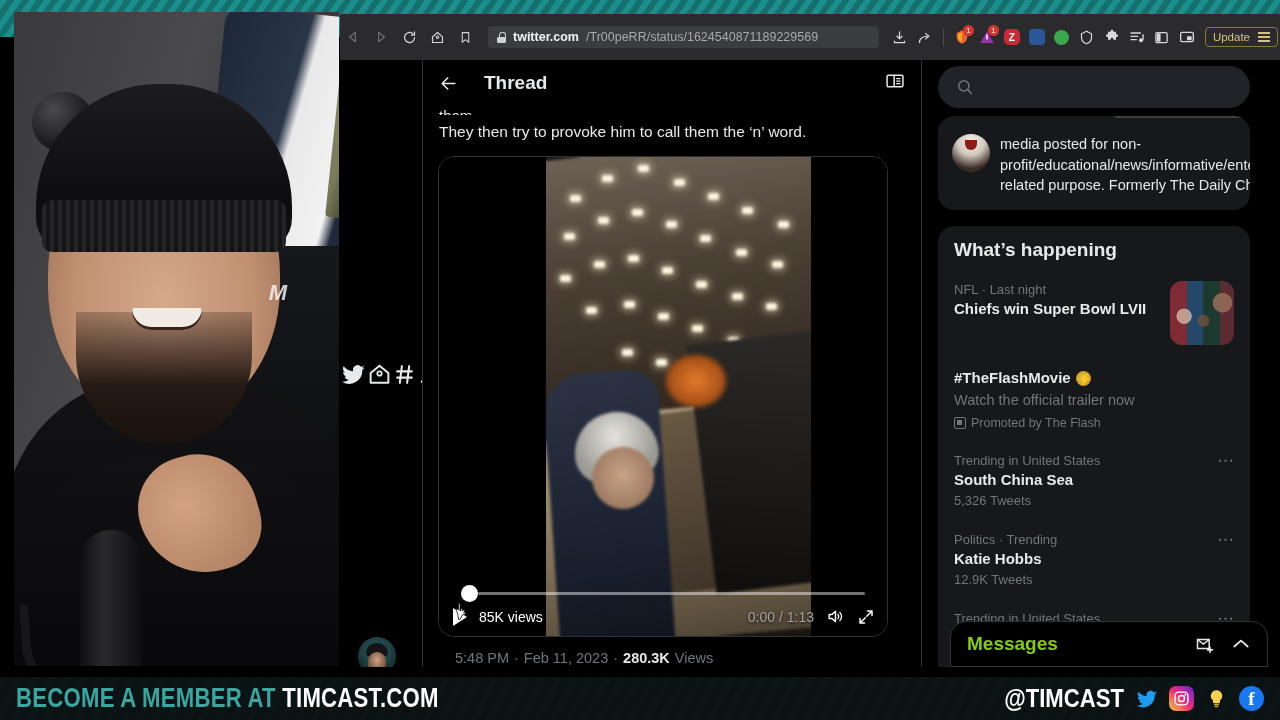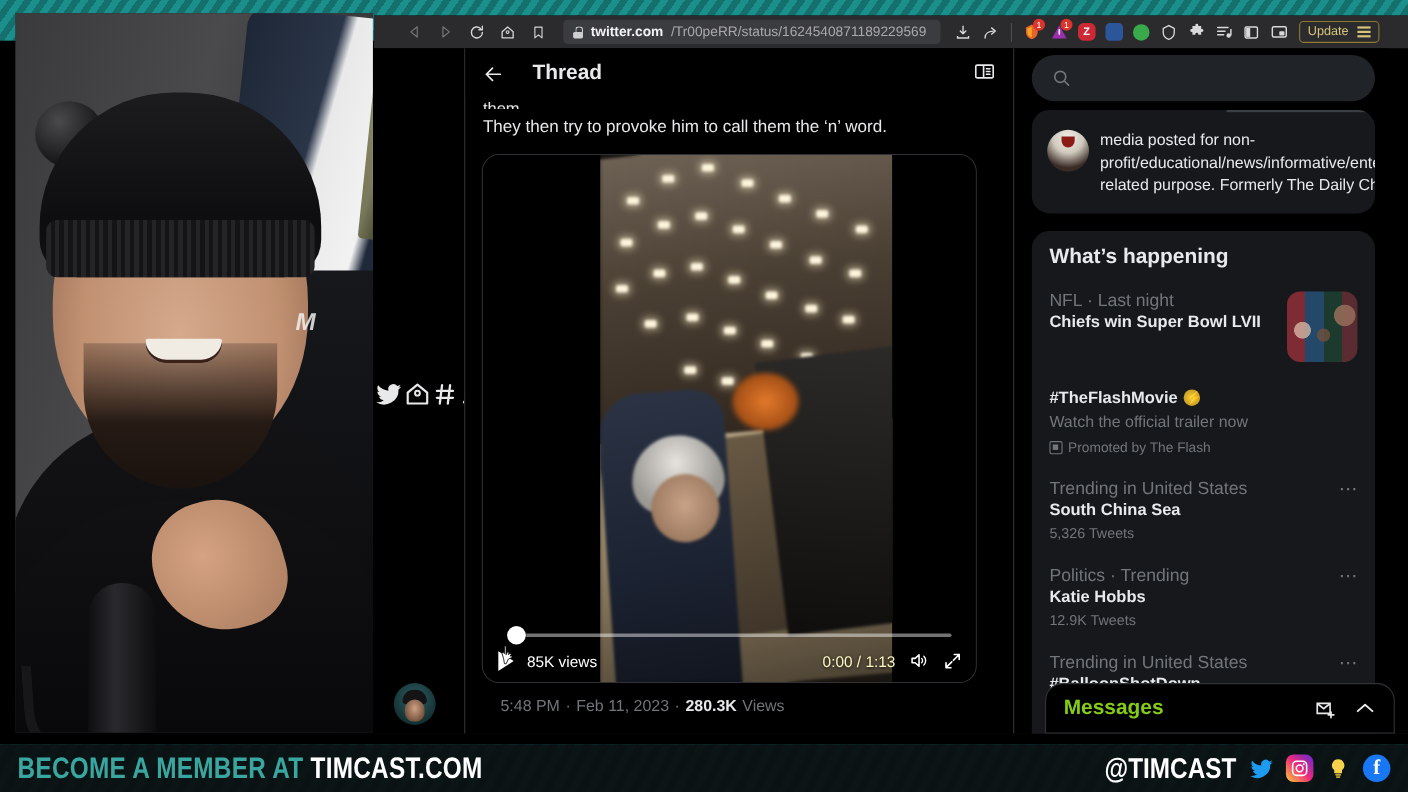--- a/index.html
+++ b/index.html
@@ -97,22 +97,22 @@
     border-left: 9px solid #17171a; border-bottom: 9px solid #17171a;
     border-radius: 0 0 0 48px; transform: rotate(-4deg);
   }
 
   
   .browser {
     position: absolute; left: 340px; top: 14px; width: 940px; height: 653px;
     background: #15161a; z-index: 7; overflow: hidden;
   }
   .nav-bar {
-    height: 30px; background: #2b2b2e; display: flex; align-items: center;
-    padding: 0 24px; gap: 2px;
+    height: 46px; background: #2b2b2e; display: flex; align-items: center;
+    padding: 0 0; gap: 2px;
   }
   .nav-btn {
     width: 26px; height: 24px; display: flex; align-items: center; justify-content: center;
     color: #d6d6d8; border-radius: 4px; flex: none;
   }
   .nav-btn.dim { color: #78787c; }
   .nav-btn svg { display: block; }
   .url-bar {
     flex: 1; height: 22px; background: #3b3c40; border-radius: 4px;
     display: flex; align-items: center; gap: 7px; padding: 0 9px; margin: 0 8px;
@@ -267,21 +267,21 @@
   .cursor-hand {
     position:absolute; left: 4px; top: 20px; width:18px; height:22px; z-index:6;
   }
   .ctrl-row { display:flex; align-items:center; gap:12px; padding-top:3px; }
   .play-tri {
     width:0; height:0; border-left: 14px solid #fff; border-top: 9px solid transparent;
     border-bottom: 9px solid transparent; margin-left:2px;
   }
   .views-lbl { color:#fff; font-size:14px; text-shadow: 0 1px 3px rgba(0,0,0,.9); }
   .ctrl-spacer { flex:1; }
-  .time-lbl { color:#fef9c3; font-size:14px; text-shadow: 0 1px 3px rgba(0,0,0,.9); margin-left: 18px; }
+  .time-lbl { color:#a3a3a3; font-size:14px; text-shadow: 0 1px 3px rgba(0,0,0,.9); margin-left: 18px; }
   .vol-ico, .fs-ico { color:#fff; display:flex; }
 
   .meta-row { padding: 13px 16px 0; color:#71767b; font-size:14.5px; display:flex; gap:5px; }
   .meta-row b { color:#e7e9ea; }
   .meta-sep { color:#71767b; }
 
   
   .tw-right { width: 340px; flex:none; padding: 6px 12px 0 16px; background:#000; }
   .search-wrap {
     background:#202327; border-radius:999px; height:42px; display:flex; align-items:center;
@@ -305,21 +305,21 @@
     content:""; position:absolute; left:13px; top:6px; width:12px; height:10px;
     background:#8b1d16; border-radius:0 0 8px 8px;
   }
   .hc-text { color:#e7e9ea; font-size:14.5px; line-height:20.5px; }
   .hc-topline { height: 6px; overflow:hidden; margin-bottom: 2px; }
   .hc-line { width: 135px; height:2px; background:#3a3f44; margin-left:auto; }
 
   .card-title { color:#e7e9ea; font-size:19px; font-weight:bold; padding: 13px 16px 10px; }
   .trend { padding: 10px 16px 12px; display:flex; gap:10px; position:relative; }
   .trend-main { flex:1; min-width:0; }
-  .trend-cat { color:#71767b; font-size:16px; line-height:17px; }
+  .trend-cat { color:#71767b; font-size:13px; line-height:17px; }
   .trend-name { color:#e7e9ea; font-size:15px; font-weight:bold; line-height:20px; margin-top:1px; }
   .trend-count { color:#71767b; font-size:13px; line-height:17px; margin-top:2px; }
   .trend-more { color:#71767b; font-size:17px; line-height:10px; align-self:flex-start; padding-top:4px; }
   .trend-thumb {
     width: 64px; height: 64px; border-radius:12px; flex:none; overflow:hidden;
     background: linear-gradient(90deg,#7f2b33 0 26%, #24486a 26% 52%, #1c3b2e 52% 78%, #5a2b30 78% 100%);
     position: relative;
   }
   .trend-thumb:after{
     content:""; position:absolute; inset:0;

